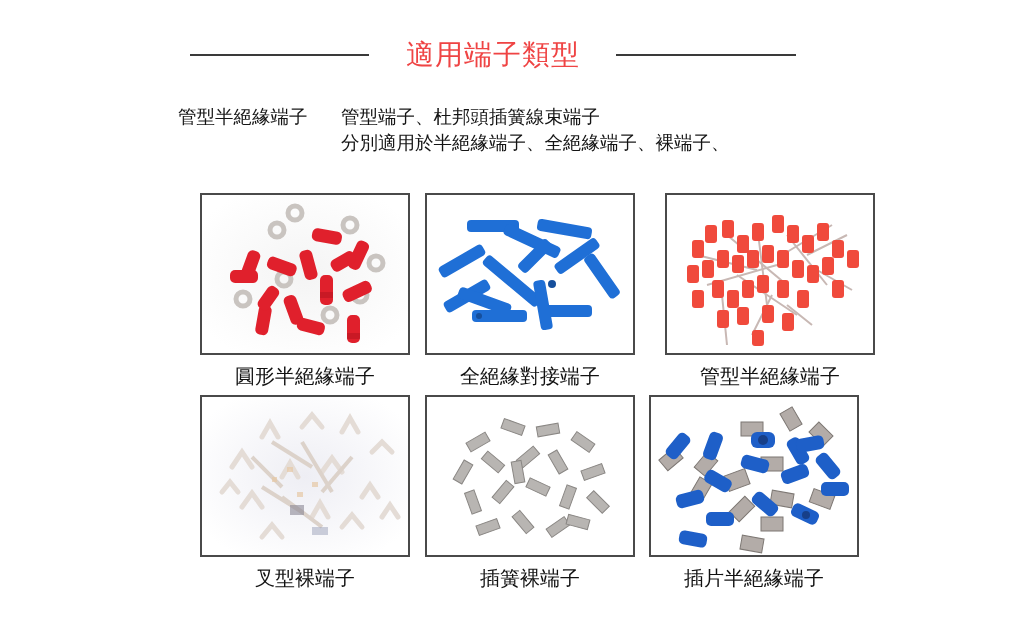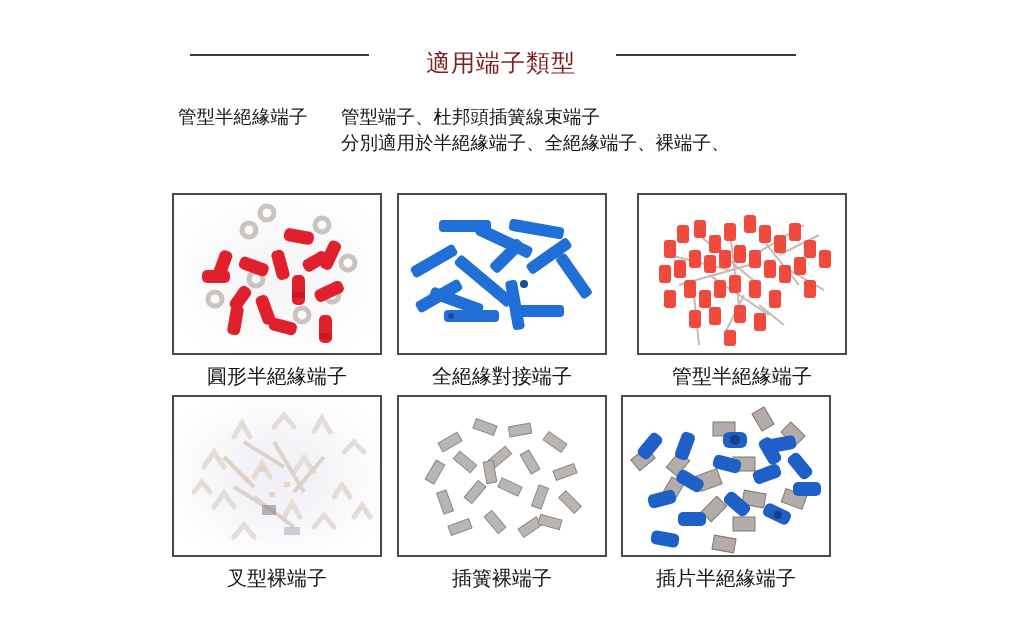--- a/index.html
+++ b/index.html
@@ -24,25 +24,25 @@
     .title-line.left { left: 190px; width: 179px; }
     .title-line.right { left: 616px; width: 180px; }
     .page-title {
       position: absolute;
       left: 372px;
       width: 242px;
       top: 33px;
       height: 44px;
       line-height: 44px;
       text-align: center;
-      font-size: 24px;
+      font-size: 28px;
       font-weight: normal;
       letter-spacing: 1px;
-      color: #7f1d1d;
-      margin: 8px;
+      color: #ef4444;
+      margin: 0;
     }
     .desc-label {
       position: absolute;
       left: 178px;
       top: 104px;
       font-size: 18.5px;
       line-height: 26px;
       color: #141414;
       white-space: nowrap;
     }
@@ -53,20 +53,21 @@
       font-size: 18.5px;
       line-height: 26px;
       color: #141414;
       white-space: nowrap;
     }
     .desc-text div { height: 26px; }
 
     .card {
       position: absolute;
       width: 210px;
+      margin-left: 28px;
     }
     .photo {
       width: 206px;
       height: 158px;
       border: 2px solid #4a4a4a;
       background: #ffffff;
       position: relative;
       overflow: hidden;
     }
     .photo svg { display: block; }

